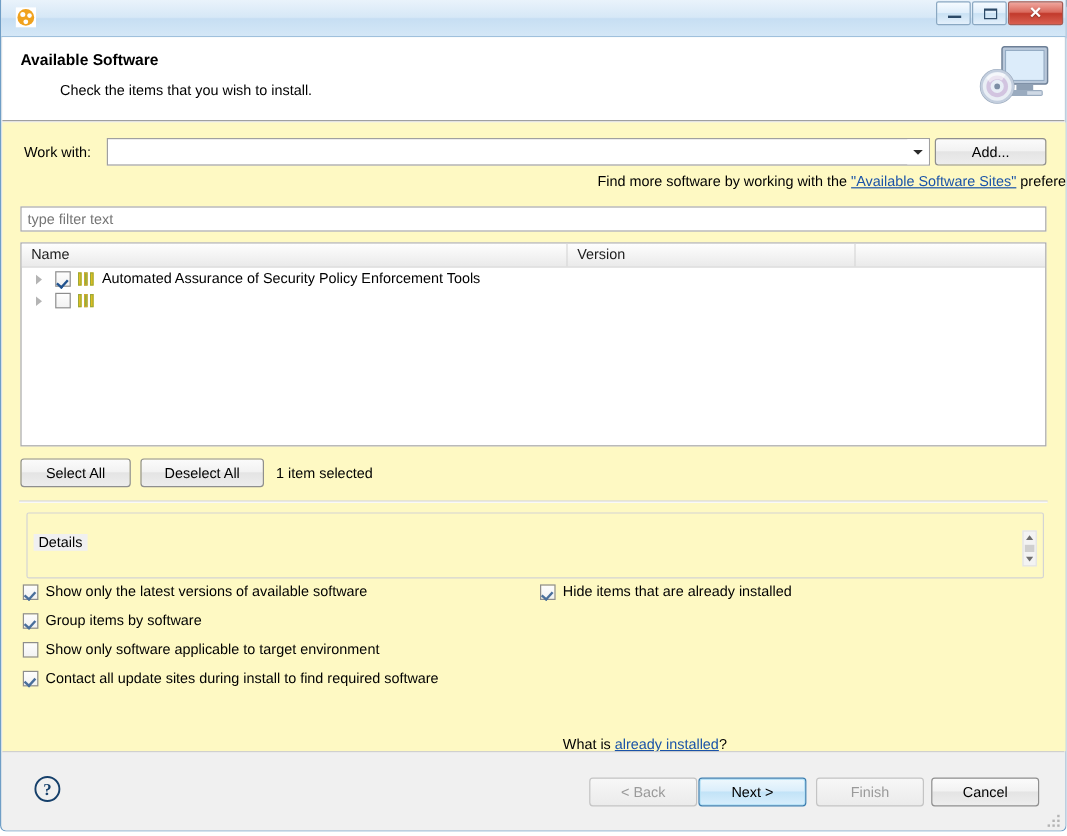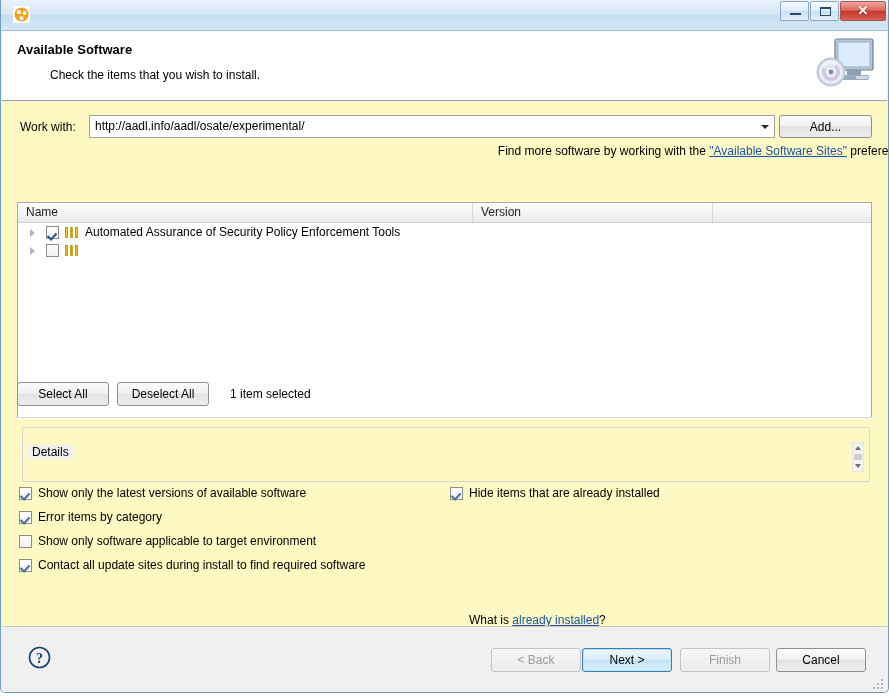--- a/index.html
+++ b/index.html
@@ -280,21 +280,21 @@
     color: #6e6e6e;
     padding: 0 0 0 5px;
     outline: none;
   }
 
   
   .tree {
     position: absolute;
     left: 15px; top: 100px;
     width: 855px;
-    height: 217px;
+    height: 170px;
     box-sizing: border-box;
     border: 1px solid #a9a9a9;
     background: #ffffff;
     overflow: hidden;
   }
   .tree-head {
     position: relative;
     height: 19px;
     background: linear-gradient(to bottom, #fefefe 0%, #f4f4f4 50%, #eaeaea 100%);
     border-bottom: 1px solid #d2d2d2;
@@ -375,21 +375,21 @@
 
   
   .btn-selectall {
     position: absolute;
     left: 15px; top: 280px;
     width: 92px; height: 24px;
   }
   .btn-deselectall {
     position: absolute;
     left: 115px; top: 280px;
-    width: 92px; height: 24px;
+    width: 103px; height: 24px;
   }
   .sel-count {
     position: absolute;
     left: 228px; top: 285px;
     font-size: 12px;
     color: #000;
   }
 
   .hsep {
     position: absolute;
@@ -583,32 +583,32 @@
         <circle cx="20" cy="38" r="2.4" fill="#7e8fa5"></circle>
         <path d="M11 31 A13 13 0 0 1 27 28 L24 33 A9 9 0 0 0 14 35 Z" fill="#ffffff" opacity=".55"></path>
       </svg>
     </div>
 
     <div class="body-area">
 
       <div class="row-workwith">
         <div class="lbl-workwith">Work with:</div>
         <div class="combo">
-          <div class="combo-value">http://aadl.info/aadl/osate/experimental/</div>
           <div class="combo-arrow-area">
             <span class="tri-down"></span>
           </div>
         </div>
         <button class="btn btn-add">Add...</button>
       </div>
 
       <div class="find-line">
         <span>Find more software by working with the </span><a class="link">"Available Software Sites"</a><span> preferences.</span>
       </div>
 
+      <input class="filter-input" type="text" placeholder="type filter text" style="">
 
       <div class="tree">
         <div class="tree-head">
           <div class="th th-name">Name</div>
           <div class="th th-version">Version</div>
           <div class="th th-blank"></div>
         </div>
         <div class="tree-body">
 
           <div class="tree-row">
@@ -649,21 +649,21 @@
         </div>
       </div>
       <div class="details-legend">Details</div>
 
       <div class="opt" style="left:17px; top:383px;">
         <span class="box checked"></span>
         <span class="txt">Show only the latest versions of available software</span>
       </div>
       <div class="opt" style="left:17px; top:407px;">
         <span class="box checked"></span>
-        <span class="txt">Error items by category</span>
+        <span class="txt">Group items by software</span>
       </div>
       <div class="opt" style="left:17px; top:431px;">
         <span class="box"></span>
         <span class="txt">Show only software applicable to target environment</span>
       </div>
       <div class="opt" style="left:17px; top:455px;">
         <span class="box checked"></span>
         <span class="txt">Contact all update sites during install to find required software</span>
       </div>
 

